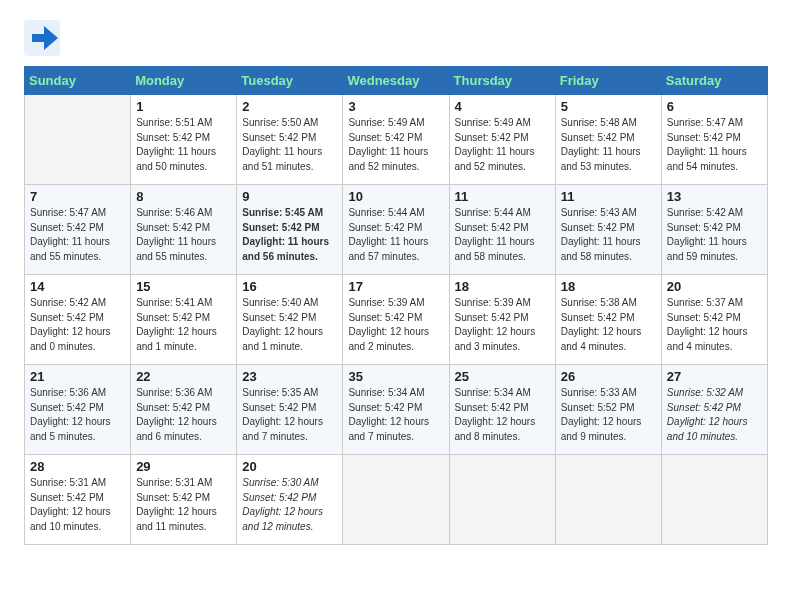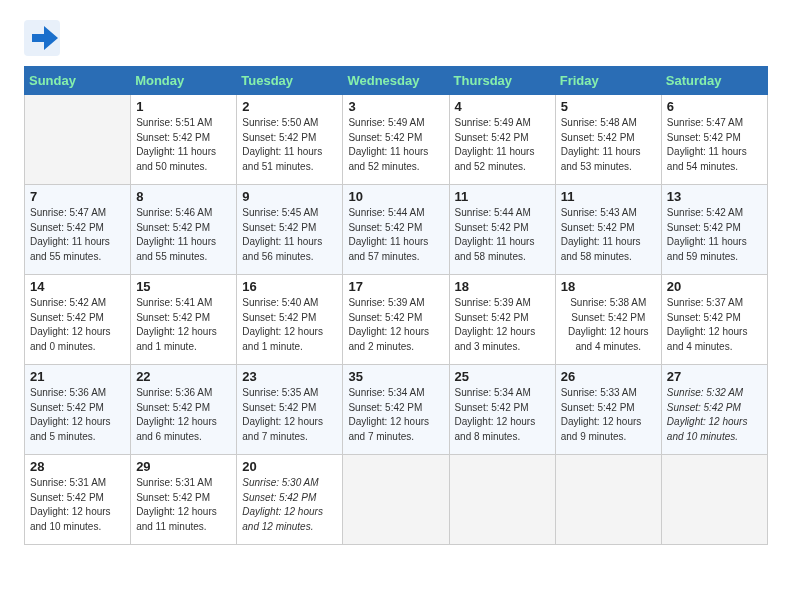--- a/index.html
+++ b/index.html
@@ -187,21 +187,21 @@
         </td>
         <td>
           <span class="day-number">8</span>
           <div class="day-info" style="white-space: pre-line;">Sunrise: 5:46 AM
 Sunset: 5:42 PM
 Daylight: 11 hours
 and 55 minutes.</div>
         </td>
         <td>
           <span class="day-number">9</span>
-          <div class="day-info" style="white-space: pre-line;">Sunrise: 5:45 AM
+          <div class="day-info" style="white-space: pre-line; font-weight: bold;">Sunrise: 5:45 AM
 Sunset: 5:42 PM
 Daylight: 11 hours
 and 56 minutes.</div>
         </td>
         <td>
           <span class="day-number">10</span>
           <div class="day-info" style="white-space: pre-line;">Sunrise: 5:44 AM
 Sunset: 5:42 PM
 Daylight: 11 hours
 and 57 minutes.</div>
@@ -259,21 +259,21 @@
         </td>
         <td>
           <span class="day-number">18</span>
           <div class="day-info" style="white-space: pre-line;">Sunrise: 5:39 AM
 Sunset: 5:42 PM
 Daylight: 12 hours
 and 3 minutes.</div>
         </td>
         <td>
           <span class="day-number">18</span>
-          <div class="day-info" style="white-space: pre-line; text-align: center;">Sunrise: 5:38 AM
+          <div class="day-info" style="white-space: pre-line;">Sunrise: 5:38 AM
 Sunset: 5:42 PM
 Daylight: 12 hours
 and 4 minutes.</div>
         </td>
         <td>
           <span class="day-number">20</span>
           <div class="day-info" style="white-space: pre-line;">Sunrise: 5:37 AM
 Sunset: 5:42 PM
 Daylight: 12 hours
 and 4 minutes.</div>
@@ -311,21 +311,21 @@
         <td>
           <span class="day-number">25</span>
           <div class="day-info" style="white-space: pre-line;">Sunrise: 5:34 AM
 Sunset: 5:42 PM
 Daylight: 12 hours
 and 8 minutes.</div>
         </td>
         <td>
           <span class="day-number">26</span>
           <div class="day-info" style="white-space: pre-line;">Sunrise: 5:33 AM
-Sunset: 5:42 PM
+Sunset: 5:52 PM
 Daylight: 12 hours
 and 9 minutes.</div>
         </td>
         <td>
           <span class="day-number">27</span>
           <div class="day-info" style="white-space: pre-line; font-style: italic;">Sunrise: 5:32 AM
 Sunset: 5:42 PM
 Daylight: 12 hours
 and 10 minutes.</div>
         </td>

